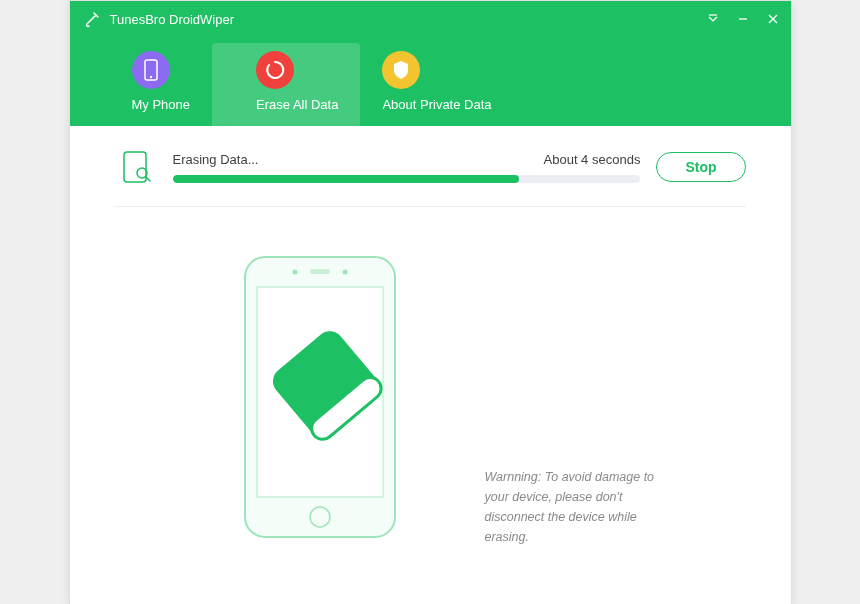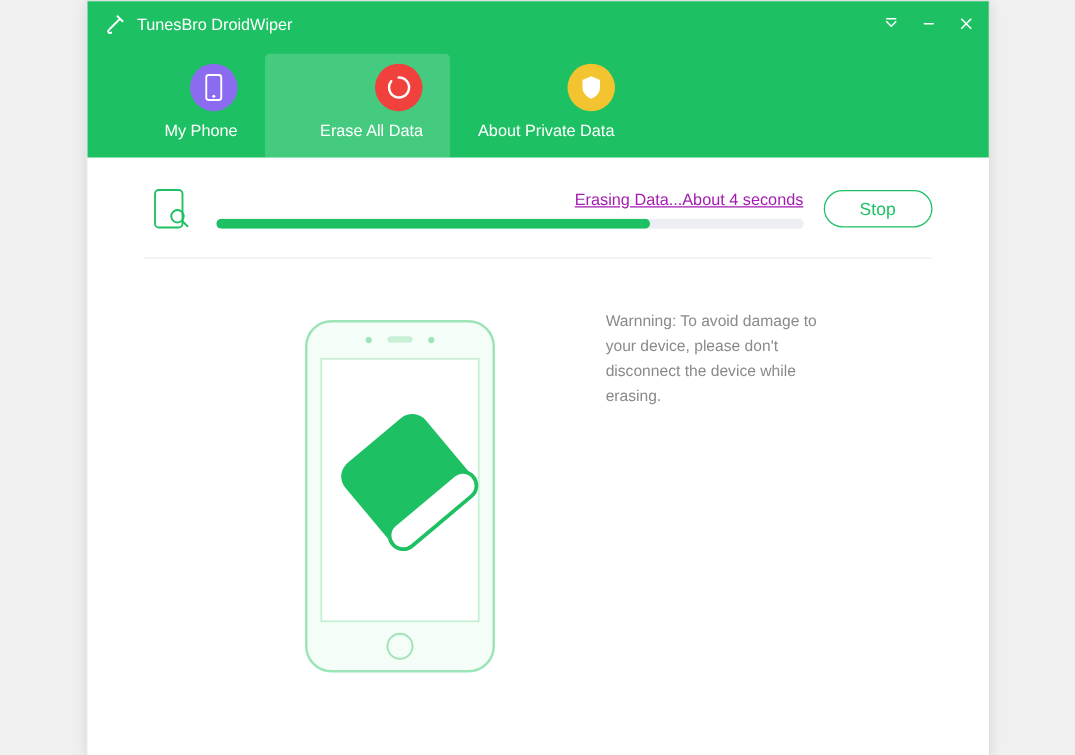--- a/index.html
+++ b/index.html
@@ -55,21 +55,21 @@
     }
     .tabs {
       display: flex;
       padding: 6px 40px 0 40px;
       gap: 0;
     }
     .tab {
       padding: 8px 22px 14px 22px;
       display: flex;
       flex-direction: column;
-      align-items: flex-end;
+      align-items: flex-start;
       gap: 8px;
       cursor: pointer;
       font-size: 13px;
       font-weight: 500;
       color: #fff;
       border-radius: 4px 4px 0 0;
     }
     .tab.active {
       background: rgba(255,255,255,0.18);
       padding-left: 44px;
@@ -102,25 +102,24 @@
       height: 42px;
       display: flex;
       align-items: center;
       justify-content: center;
     }
     .progress-area {
       flex: 1;
     }
     .progress-labels {
       display: flex;
-      justify-content: flex-end;
+      justify-content: space-between;
       font-size: 13px;
-      color: #a21caf;
+      color: #404040;
       margin-bottom: 8px;
-      text-decoration: underline;
     }
     .progress-bar {
       height: 8px;
       background: #eceef3;
       border-radius: 4px;
       overflow: hidden;
       position: relative;
     }
     .progress-fill {
       height: 100%;
@@ -129,27 +128,28 @@
       border-radius: 4px;
     }
     .stop-button {
       border: 1.5px solid #1dc063;
       color: #1dc063;
       background: #fff;
       border-radius: 18px;
       padding: 6px 28px;
       font-size: 14px;
       cursor: pointer;
-      font-weight: 400;
+      font-weight: 700;
     }
     .main-area {
       display: flex;
-      align-items: flex-start;
+      align-items: flex-end;
       padding: 40px 80px 40px 120px;
       gap: 80px;
+      font-style: italic;
     }
     .phone-illustration {
       width: 170px;
       height: 300px;
       position: relative;
       flex-shrink: 0;
     }
     .warning-text {
       font-size: 12.5px;
       color: #8a8a8a;

